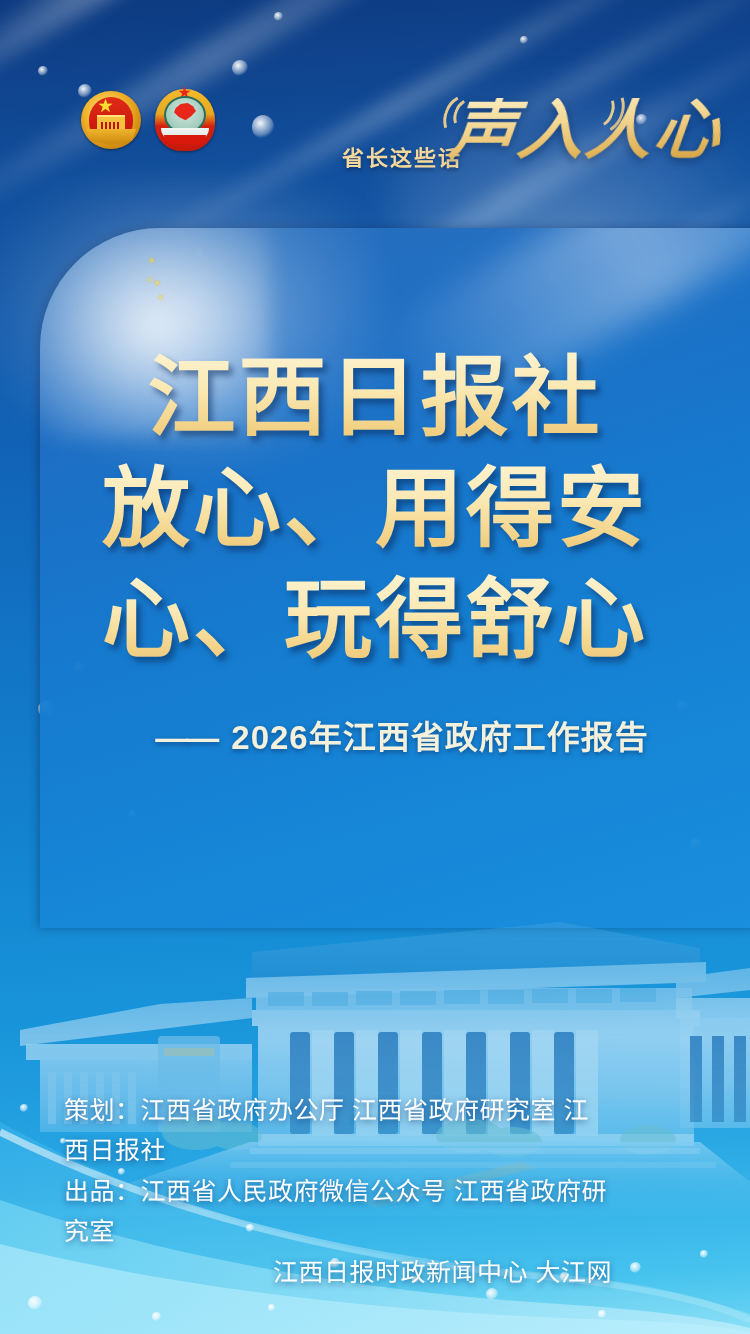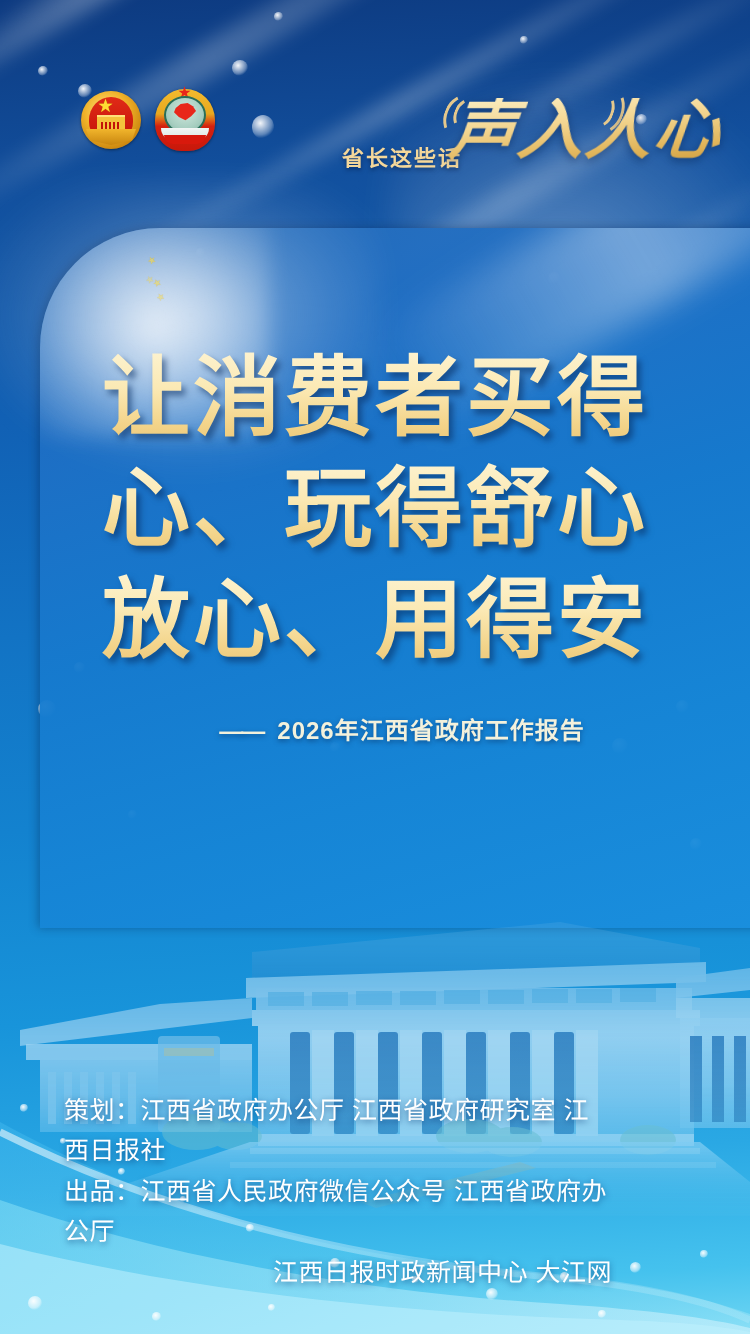--- a/index.html
+++ b/index.html
@@ -219,21 +219,21 @@
     -webkit-background-clip:text; background-clip:text;
     -webkit-text-fill-color: transparent;
     color:#fbe9b4;
     filter: drop-shadow(4px 5px 3px rgba(6,42,92,.55));
     white-space: nowrap;
   }
 
   .attrib {
     margin-top: 34px;
     font-family:"Liberation Sans","DejaVu Sans",sans-serif;
-    font-size:24px; font-weight:700; letter-spacing:1px;
+    font-size:33px; font-weight:700; letter-spacing:1px;
     color:#f3f1dc;
     text-shadow: 0 2px 5px rgba(6,42,92,.55);
     padding-left: 46px;
     margin-left: 8px;
   }
   .attrib .dash { letter-spacing:-2px; margin-right:14px; }
 
   
   #building {
     position:absolute; left:0; bottom:118px; width:750px; height:330px; z-index:4;
@@ -337,23 +337,23 @@
       <span class="wave-arc wa-l1"></span>
       <span class="wave-arc wa-l2"></span>
       <span class="wave-arc wa-r1"></span>
       <span class="wave-arc wa-r2"></span>
       <span class="brand-main">声入人心</span>
     </div>
 
   </div>
 
   <div id="headline">
-    <div class="hl-line">让消费者买得</div>
+    <div class="hl-line">江西日报社</div>
+    <div class="hl-line">放心、用得安</div>
     <div class="hl-line">心、玩得舒心</div>
-    <div class="hl-line">放心、用得安</div>
     <div class="attrib">
       <span class="dash">——</span><span>2026年江西省政府工作报告</span>
     </div>
   </div>
 
   <svg id="building" viewBox="0 0 750 330" preserveAspectRatio="none">
     <defs>
       <linearGradient id="wallG" x1="0" y1="0" x2="0" y2="1">
         <stop offset="0%" stop-color="#e8f6ff" stop-opacity=".95"></stop>
         <stop offset="60%" stop-color="#cbe9fb" stop-opacity=".85"></stop>
@@ -498,17 +498,17 @@
     <div class="bokeh" style="left:630px;top:1262px;width:11px;height:11px;"></div>
     <div class="bokeh" style="left:700px;top:1250px;width:8px;height:8px;"></div>
     <div class="bokeh" style="left:28px;top:1296px;width:14px;height:14px;"></div>
     <div class="bokeh" style="left:152px;top:1312px;width:9px;height:9px;"></div>
     <div class="bokeh" style="left:268px;top:1304px;width:7px;height:7px;"></div>
     <div class="bokeh" style="left:598px;top:1310px;width:8px;height:8px;"></div>
   </div>
 
   <div id="credits">
     <div>策划：江西省政府办公厅  江西省政府研究室  江西日报社</div>
-    <div>出品：江西省人民政府微信公众号  江西省政府办公厅</div>
+    <div>出品：江西省人民政府微信公众号  江西省政府研究室</div>
     <div class="indent">江西日报时政新闻中心  大江网</div>
   </div>
 
 </div>
 
 </body></html>

